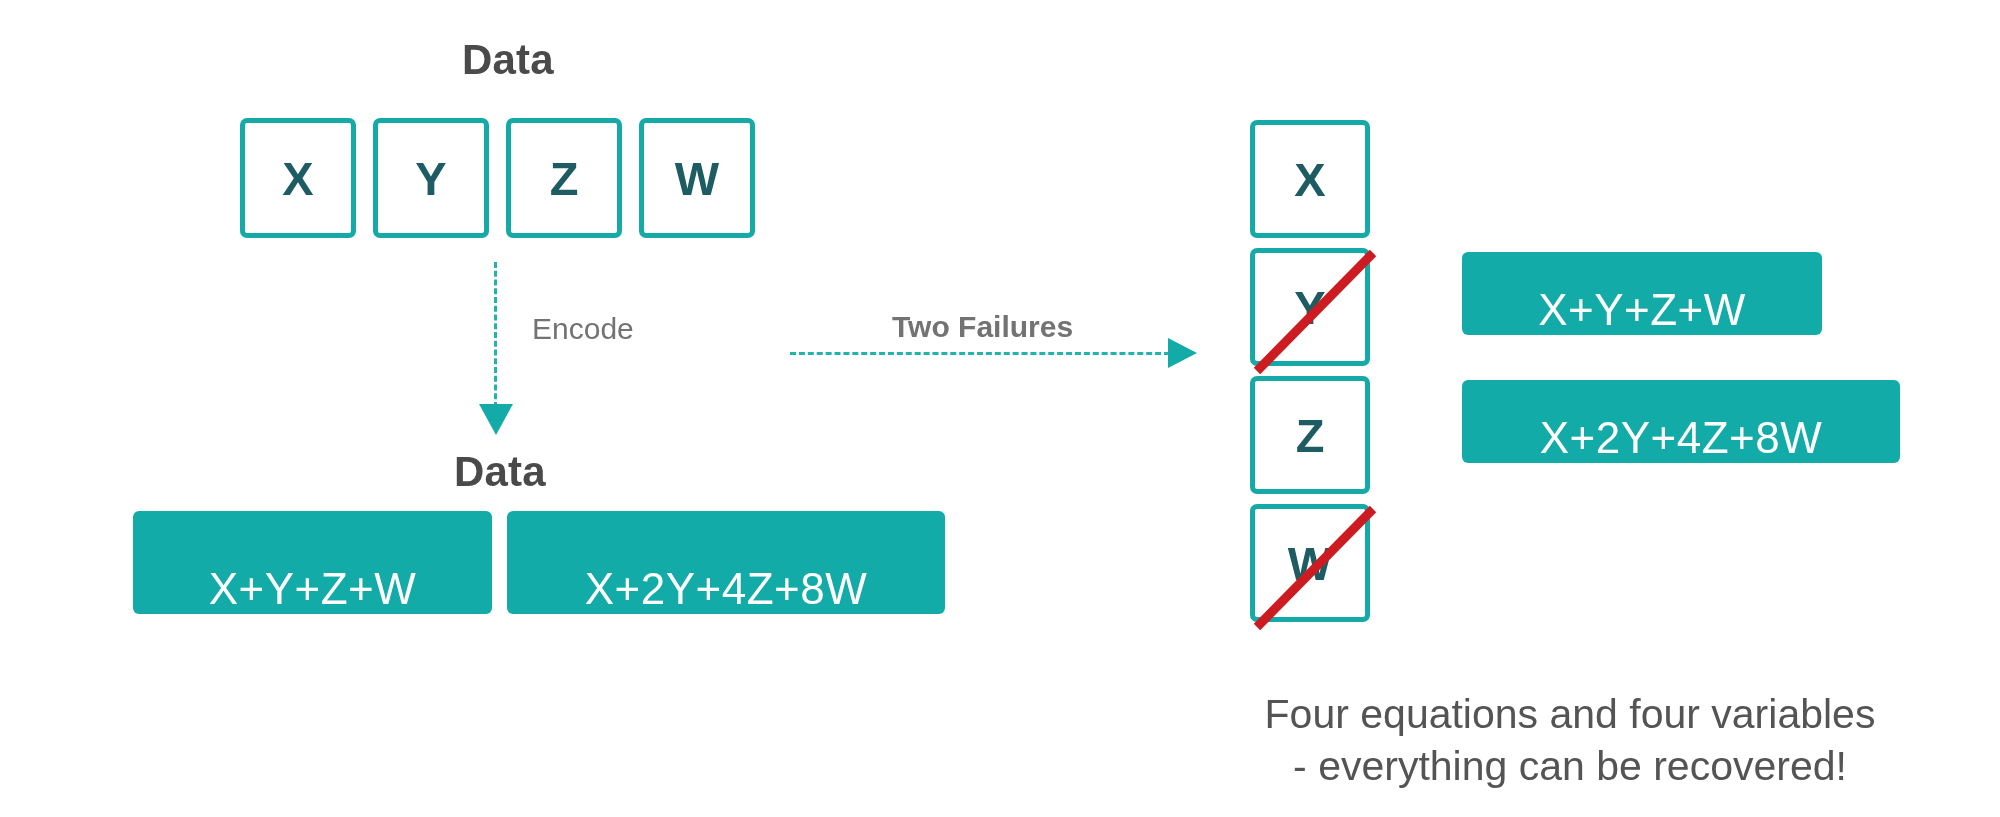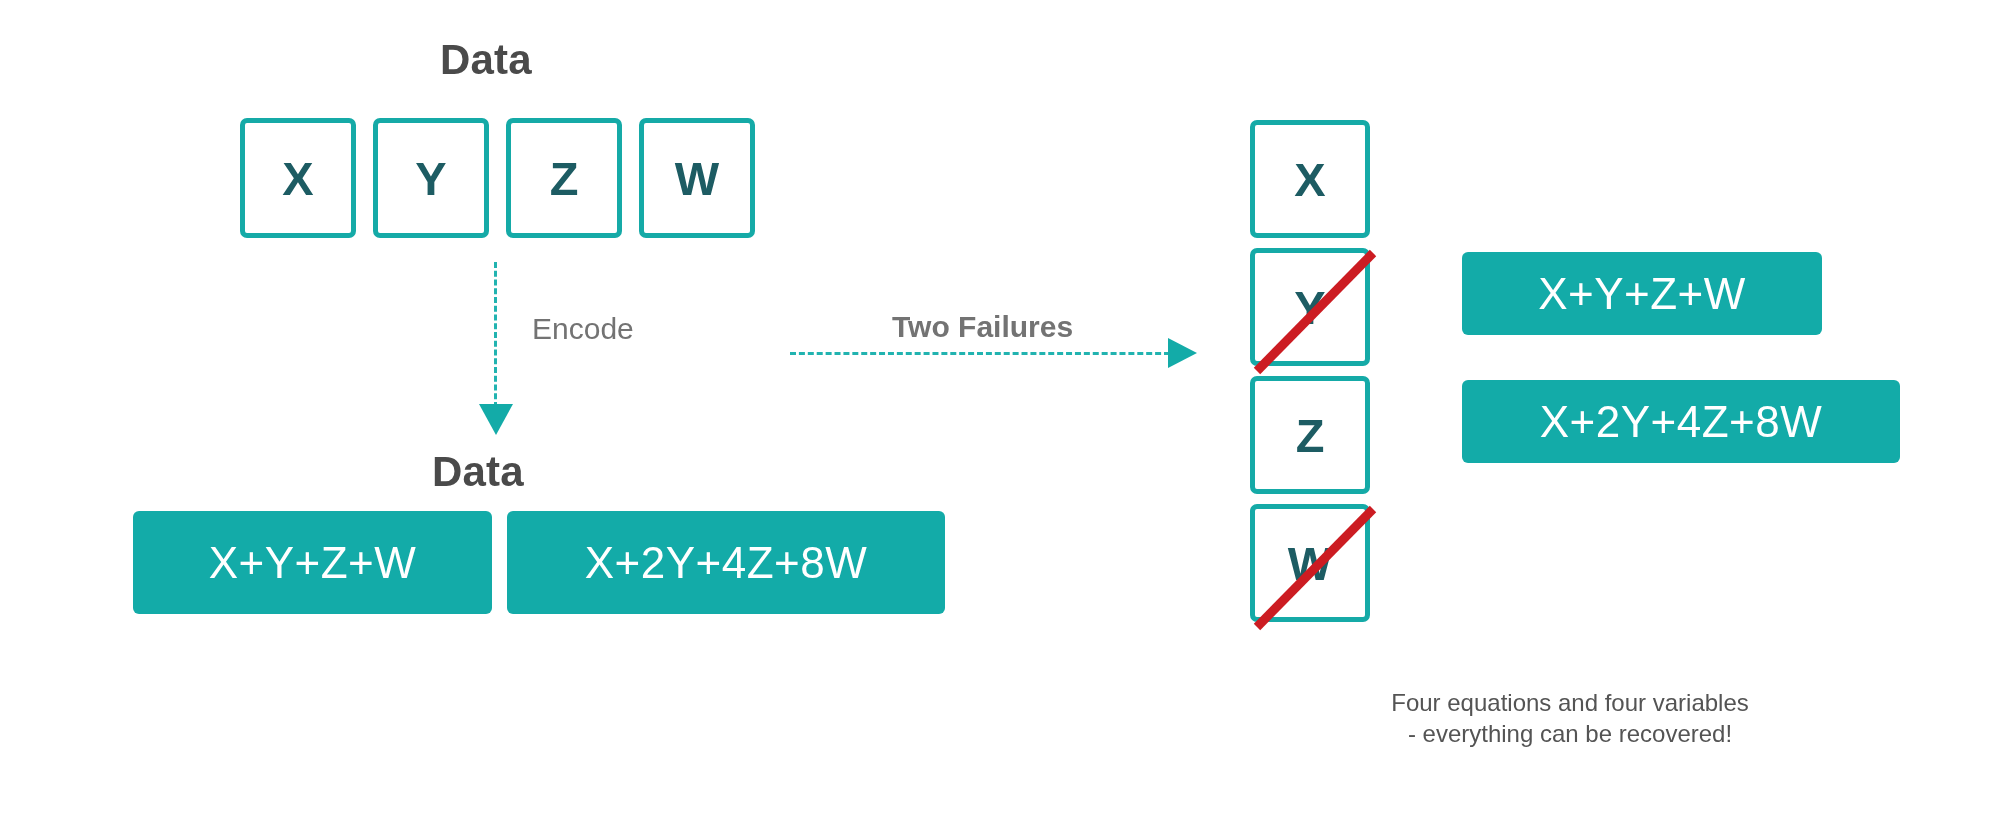--- a/index.html
+++ b/index.html
@@ -22,20 +22,21 @@
   }
 
   
   .section-title {
     position: absolute;
     color: #4a4a4a;
     font-size: 42px;
     font-weight: bold;
     letter-spacing: 0.2px;
     white-space: nowrap;
+    margin-left: 22px;
   }
   #data-title  { left: 440px; top: 36px; }
   #code-title  { left: 432px; top: 448px; }
 
   
   .cell {
     position: absolute;
     box-sizing: border-box;
     border: 5px solid #15aaa7;
     border-radius: 7px;
@@ -56,21 +57,21 @@
   #cell-z { left: 506px; }
   #cell-w { left: 639px; }
 
   
   .chip {
     position: absolute;
     box-sizing: border-box;
     background: #13aba8;
     border-radius: 6px;
     display: flex;
-    align-items: center;
+    align-items: flex-end;
     justify-content: center;
     color: #ffffff;
     font-size: 44px;
     font-weight: normal;
     letter-spacing: 0.5px;
     white-space: nowrap;
   }
   #code-chip-1 { left: 133px; top: 511px; width: 359px; height: 103px; }
   #code-chip-2 { left: 507px; top: 511px; width: 438px; height: 103px; }
 
@@ -146,21 +147,21 @@
   }
 
   
   #caption {
     position: absolute;
     left: 1250px;
     top: 688px;
     width: 640px;
     text-align: center;
     color: #545454;
-    font-size: 24px;
+    font-size: 41px;
     line-height: 1.28;
     white-space: pre-line;
   }
 </style>
 </head>
 <body>
 
 <div class="stage">
 
   <div class="section-title" id="data-title">Data</div>

